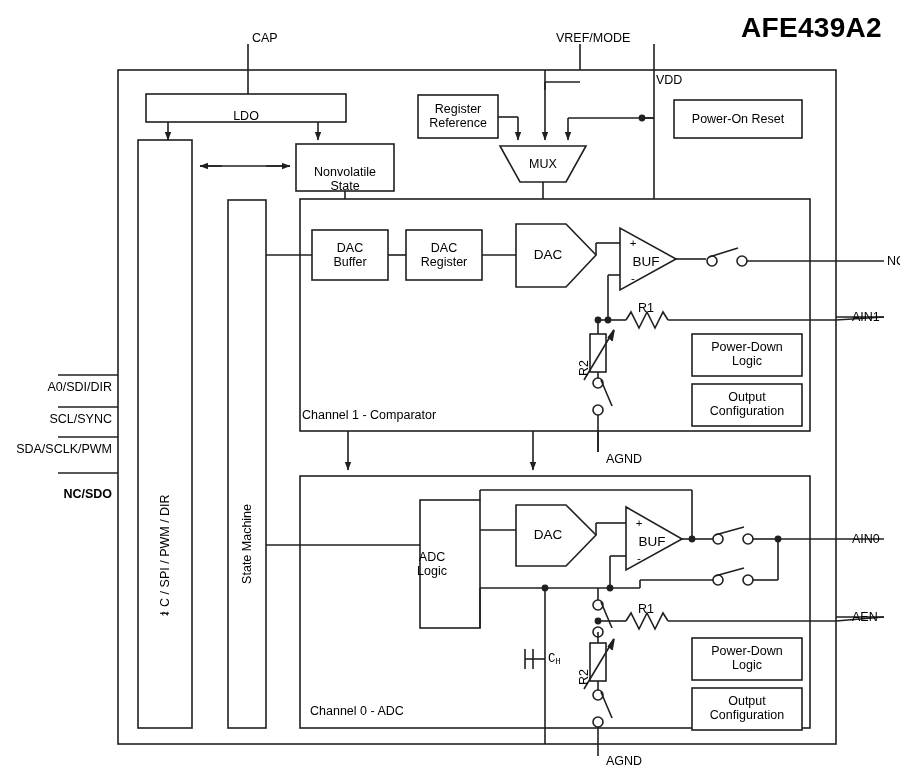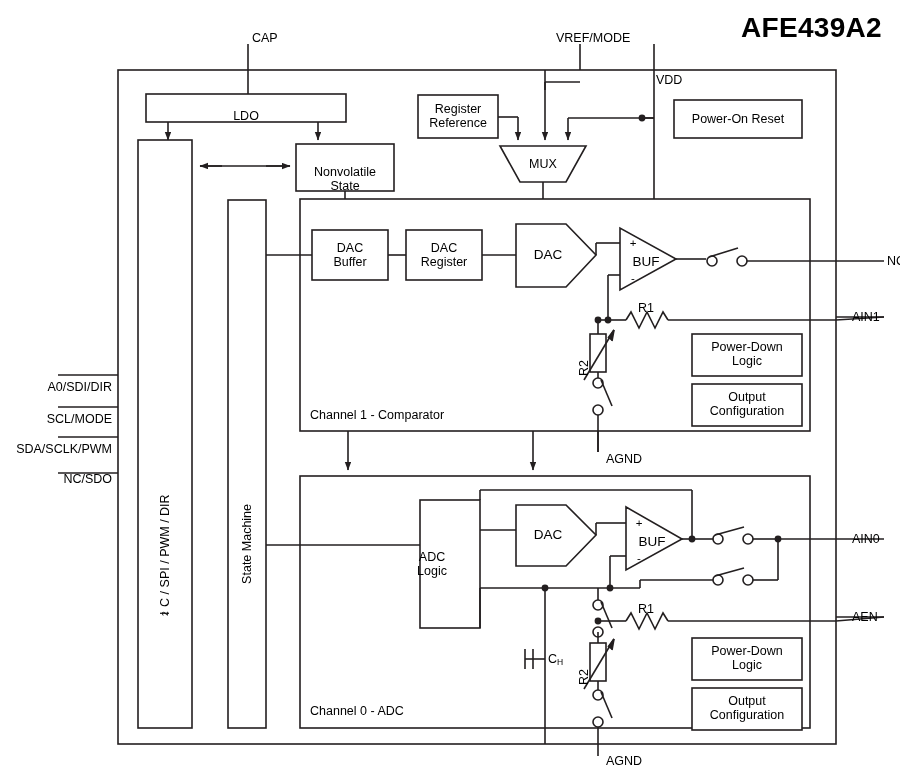--- a/index.html
+++ b/index.html
@@ -247,23 +247,23 @@
       <line x1="118" y1="473" x2="58" y2="473"></line>
 
     </g>
   </svg>
 
   <div class="lbl" style="left:252px;top:31px;">CAP</div>
   <div class="lbl" style="left:556px;top:31px;">VREF/MODE</div>
   <div class="lbl" style="left:656px;top:31px;margin-top:42px;">VDD</div>
 
   <div class="lbl r" style="left:112px;top:368px;">A0/SDI/DIR</div>
-  <div class="lbl r" style="left:112px;top:400px;">SCL/MODE</div>
+  <div class="lbl r" style="left:112px;top:400px;">SCL/SYNC</div>
   <div class="lbl r" style="left:112px;top:430px;">SDA/SCLK/PWM</div>
-  <div class="lbl r" style="left:112px;top:460px;">NC/SDO</div>
+  <div class="lbl r" style="left:112px;top:475px;font-weight:bold;">NC/SDO</div>
 
   <div class="lbl" style="left:887px;top:254px;">NC</div>
   <div class="lbl" style="left:852px;top:310px;">AIN1</div>
   <div class="lbl" style="left:852px;top:532px;text-align:right;">AIN0</div>
   <div class="lbl" style="left:852px;top:610px;">AEN</div>
 
   <div class="lbl" style="left:606px;top:452px;">AGND</div>
   <div class="lbl" style="left:606px;top:754px;">AGND</div>
 
   <div class="lbl mid" style="left:246px;top:116px;">LDO</div>
@@ -291,21 +291,21 @@
   </div>
   <div class="lbl mid" style="left:444px;top:255px;">
     <span>DAC</span><br>
     <span>Register</span>
   </div>
   <div class="lbl mid big" style="left:548px;top:255px;">DAC</div>
   <div class="lbl mid big" style="left:646px;top:262px;">BUF</div>
   <div class="lbl mid sm" style="left:633px;top:244px;">+</div>
   <div class="lbl mid sm" style="left:633px;top:279px;">-</div>
 
-  <div class="lbl" style="left:310px;top:408px;">Channel 1 - Comparator</div>
+  <div class="lbl" style="left:302px;top:408px;">Channel 1 - Comparator</div>
 
   <div class="lbl mid" style="left:747px;top:354px;">
     <span>Power-Down</span><br>
     <span>Logic</span>
   </div>
   <div class="lbl mid" style="left:747px;top:404px;">
     <span>Output</span><br>
     <span>Configuration</span>
   </div>
 
@@ -327,15 +327,15 @@
     <span>Power-Down</span><br>
     <span>Logic</span>
   </div>
   <div class="lbl mid" style="left:747px;top:708px;">
     <span>Output</span><br>
     <span>Configuration</span>
   </div>
 
   <div class="lbl" style="left:638px;top:602px;">R1</div>
   <div class="lbl vert" style="left:584px;top:661px;">R2</div>
-  <div class="lbl" style="left:548px;top:652px;">C<sub>H</sub></div>
+  <div class="lbl" style="left:548px;top:652px;font-family:Liberation Mono, monospace;">C<sub>H</sub></div>
 
 </div>
 
 </body></html>

